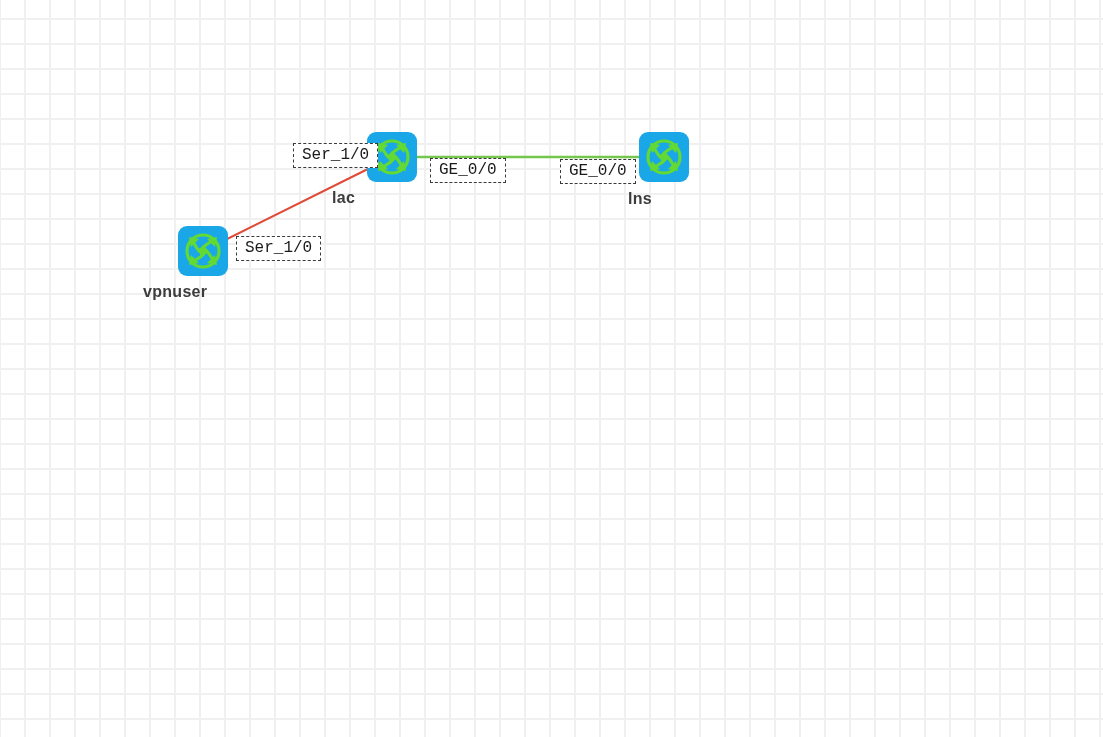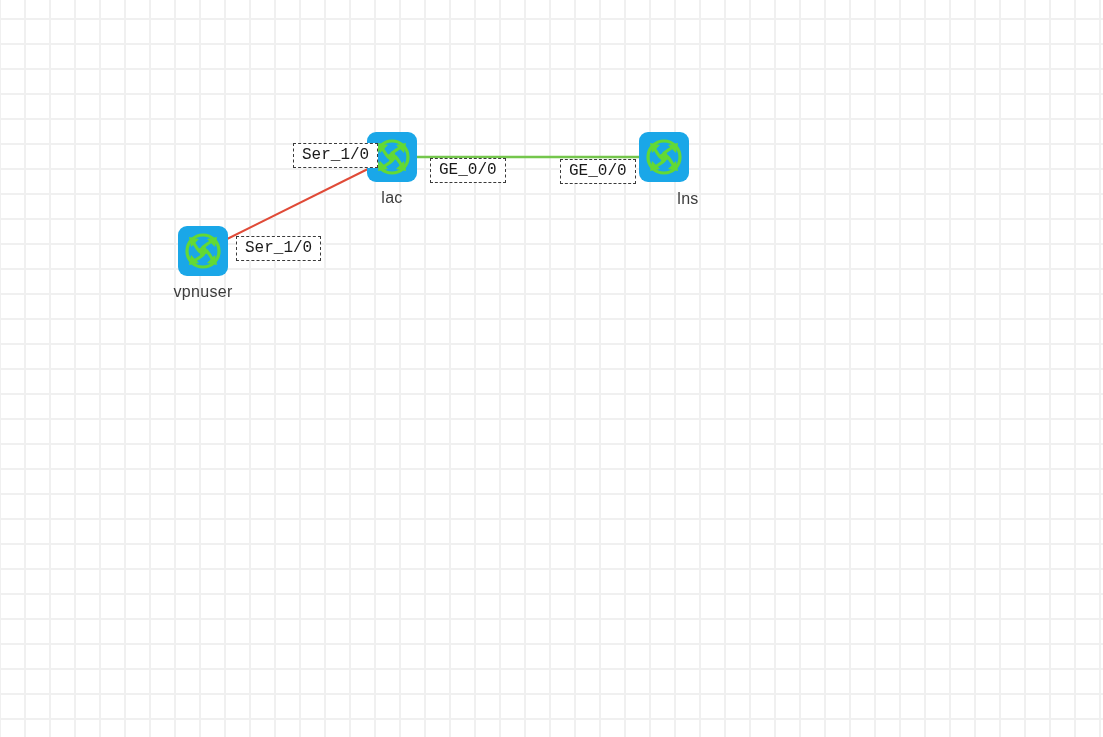--- a/index.html
+++ b/index.html
@@ -21,22 +21,22 @@
   .link{fill:none;}
   .link-down{stroke:var(--link-down,#e04b38);stroke-width:2.2;}
   .link-up{stroke:var(--link-up,#74c64c);stroke-width:2.5;}
   .node{position:absolute;width:50px;}
   .node-icon{display:block;width:50px;height:50px;cursor:pointer;}
   .icon-bg{fill:var(--node-blue,#1aa7e8);}
   .icon-ring{fill:none;stroke:var(--icon-green,#63d934);stroke-width:3.2;}
   .icon-stroke{fill:none;stroke:var(--icon-green,#63d934);stroke-width:3.2;stroke-linecap:round;}
   .icon-fill{fill:var(--icon-green,#63d934);}
   .node-label{
-    position:absolute;width:120px;text-align:center;
-    font-size:16px;font-weight:400;letter-spacing:.3px;
+    position:absolute;width:120px;
+    font-size:16px;font-weight:700;letter-spacing:.3px;
     color:var(--node-label,#3c3c3c);
   }
   .port-label{
     position:absolute;
     background:var(--port-label-bg,#fff);
     border:1px dashed var(--port-label-border,#3a3a3a);
     color:var(--port-label-text,#1a1a1a);
     font-size:16px;line-height:17px;padding:3px 8px;
     white-space:nowrap;
     font-family:Liberation Mono, monospace;

